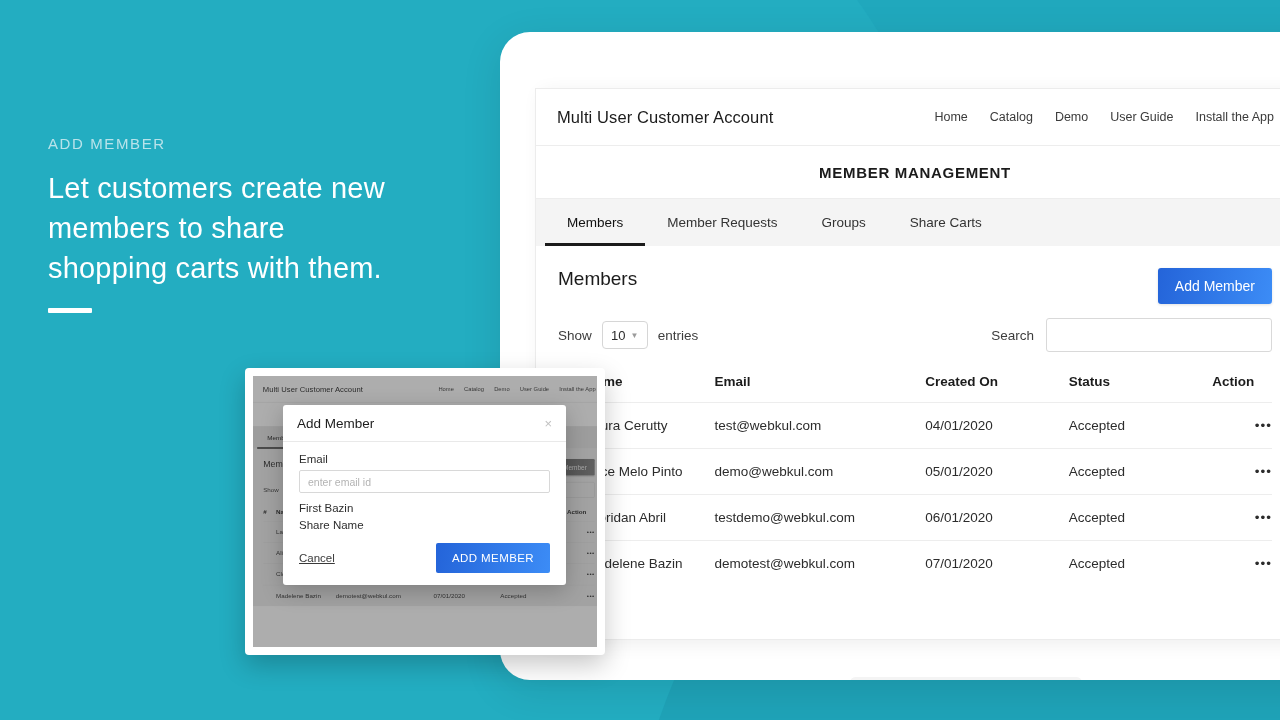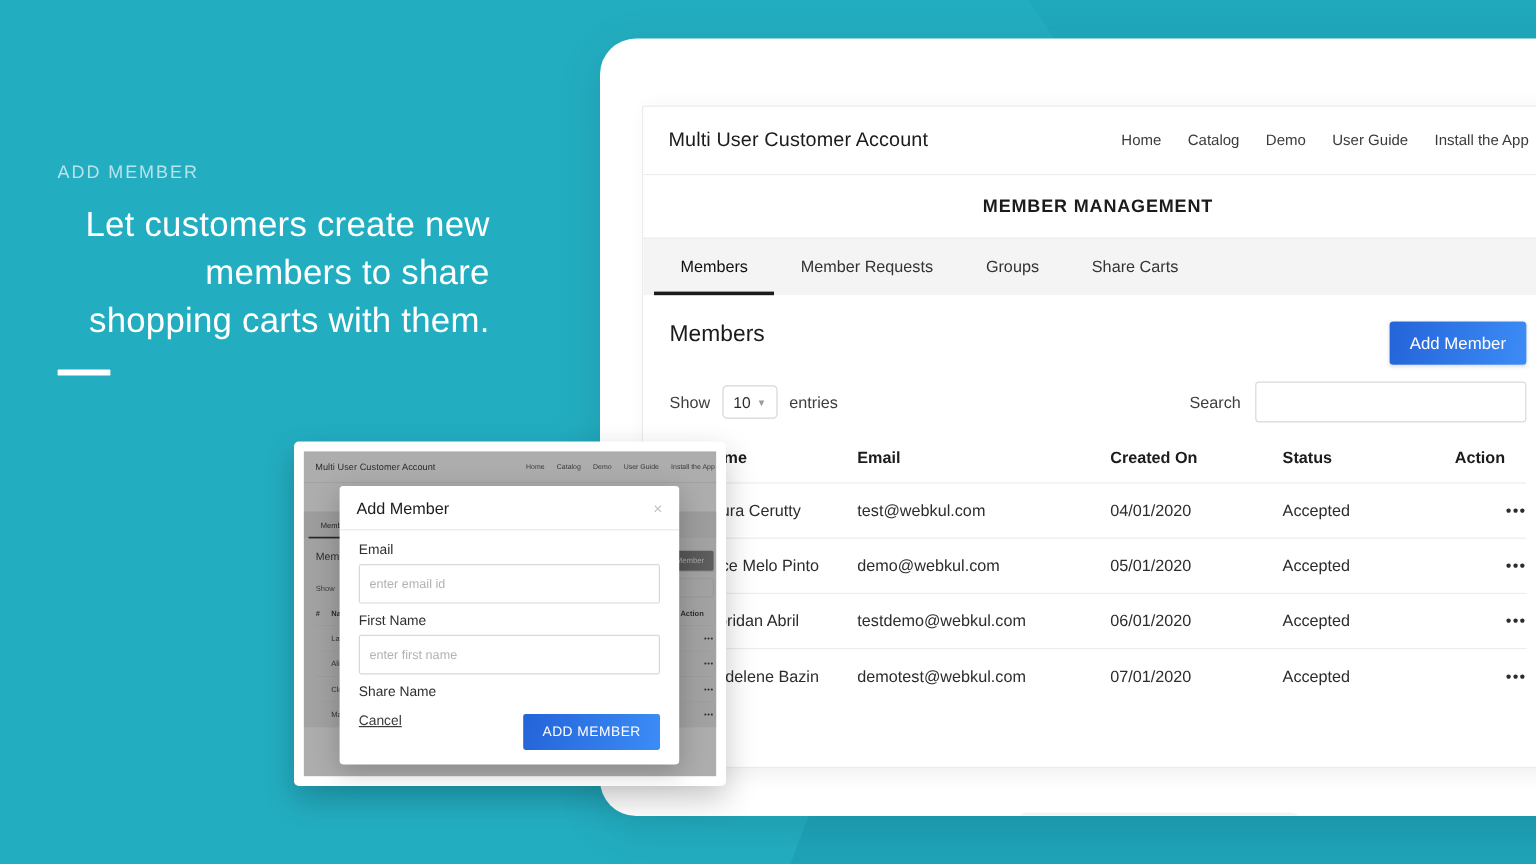--- a/index.html
+++ b/index.html
@@ -24,21 +24,21 @@
   }
 
   
   #promo { position: absolute; left: 48px; top: 135px; width: 420px; }
   #promo .eyebrow {
     color: #b9e3ea; font-size: 15px; letter-spacing: 1.6px;
     font-weight: 400; text-transform: uppercase;
   }
   #promo .headline {
     margin-top: 16px; color: #ffffff; font-size: 29px; line-height: 40px;
-    font-weight: 400; letter-spacing: .2px; max-width: 360px; text-align: right;
+    font-weight: 400; letter-spacing: .2px; max-width: 360px;
   }
   #promo .rule {
     margin-top: 20px; width: 44px; height: 5px; background: #ffffff; border-radius: 1px;
   }
 
   
   #device {
     position: absolute; left: 500px; top: 32px; width: 830px; height: 648px;
     background: #ffffff; border-radius: 30px 0 0 30px;
     box-shadow: 0 10px 40px rgba(0,0,0,.10);
@@ -159,26 +159,26 @@
   }
   #modal .m-head {
     height: 37px; border-bottom: 1px solid #e9e9e9;
     display: flex; align-items: center; padding: 0 14px;
   }
   #modal .m-title { font-size: 13.5px; color: #1c1c1c; }
   #modal .m-close { margin-left: auto; font-size: 13px; color: #c0c0c0; cursor: pointer; line-height: 1; }
   #modal .m-body { padding: 11px 16px 12px 16px; }
   #modal .f-label { font-size: 11.5px; color: #2e2e2e; margin-bottom: 5px; font-weight: 400; }
   #modal .f-input {
-    width: 100%; height: 33px; border: 1px solid #d8d8d8; border-radius: 2px;
+    width: 100%; height: 23px; border: 1px solid #d8d8d8; border-radius: 2px;
     font-family: inherit; font-size: 10.5px; padding: 0 8px; color: #222; background: #fff;
     margin-bottom: 9px;
   }
   #modal .f-input::placeholder { color: #b3b3b3; }
-  #modal .m-foot { display: flex; margin-top: 12px; }
+  #modal .m-foot { display: flex; align-items: center; margin-top: 12px; }
   #modal .m-cancel {
     font-size: 11.5px; color: #3a3a3a; text-decoration: underline; cursor: pointer;
   }
   #modal .m-submit {
     margin-left: auto; padding: 9px 16px; border: none; border-radius: 2px;
     background: linear-gradient(100deg,#2464d9 0%,#3c8cf6 100%);
     color: #fff; font-size: 11.5px; font-family: inherit; letter-spacing: .4px; cursor: pointer;
   }
 </style>
 </head>
@@ -381,22 +381,21 @@
 
 <div id="modal">
   <div class="m-head">
     <div class="m-title">Add Member</div>
     <div class="m-close">×</div>
   </div>
   <div class="m-body">
     <div class="f-label">Email</div>
     <input class="f-input" type="text" placeholder="enter email id" style="">
 
-    <div class="f-label">First Name</div>
-    <input class="f-input" type="text" placeholder="enter first name" style="">
+    <div class="f-label">First Bazin</div>
 
     <div class="f-label">Share Name</div>
 
     <div class="m-foot">
       <span class="m-cancel">Cancel</span>
       <button class="m-submit">ADD MEMBER</button>
     </div>
   </div>
 </div>
 

